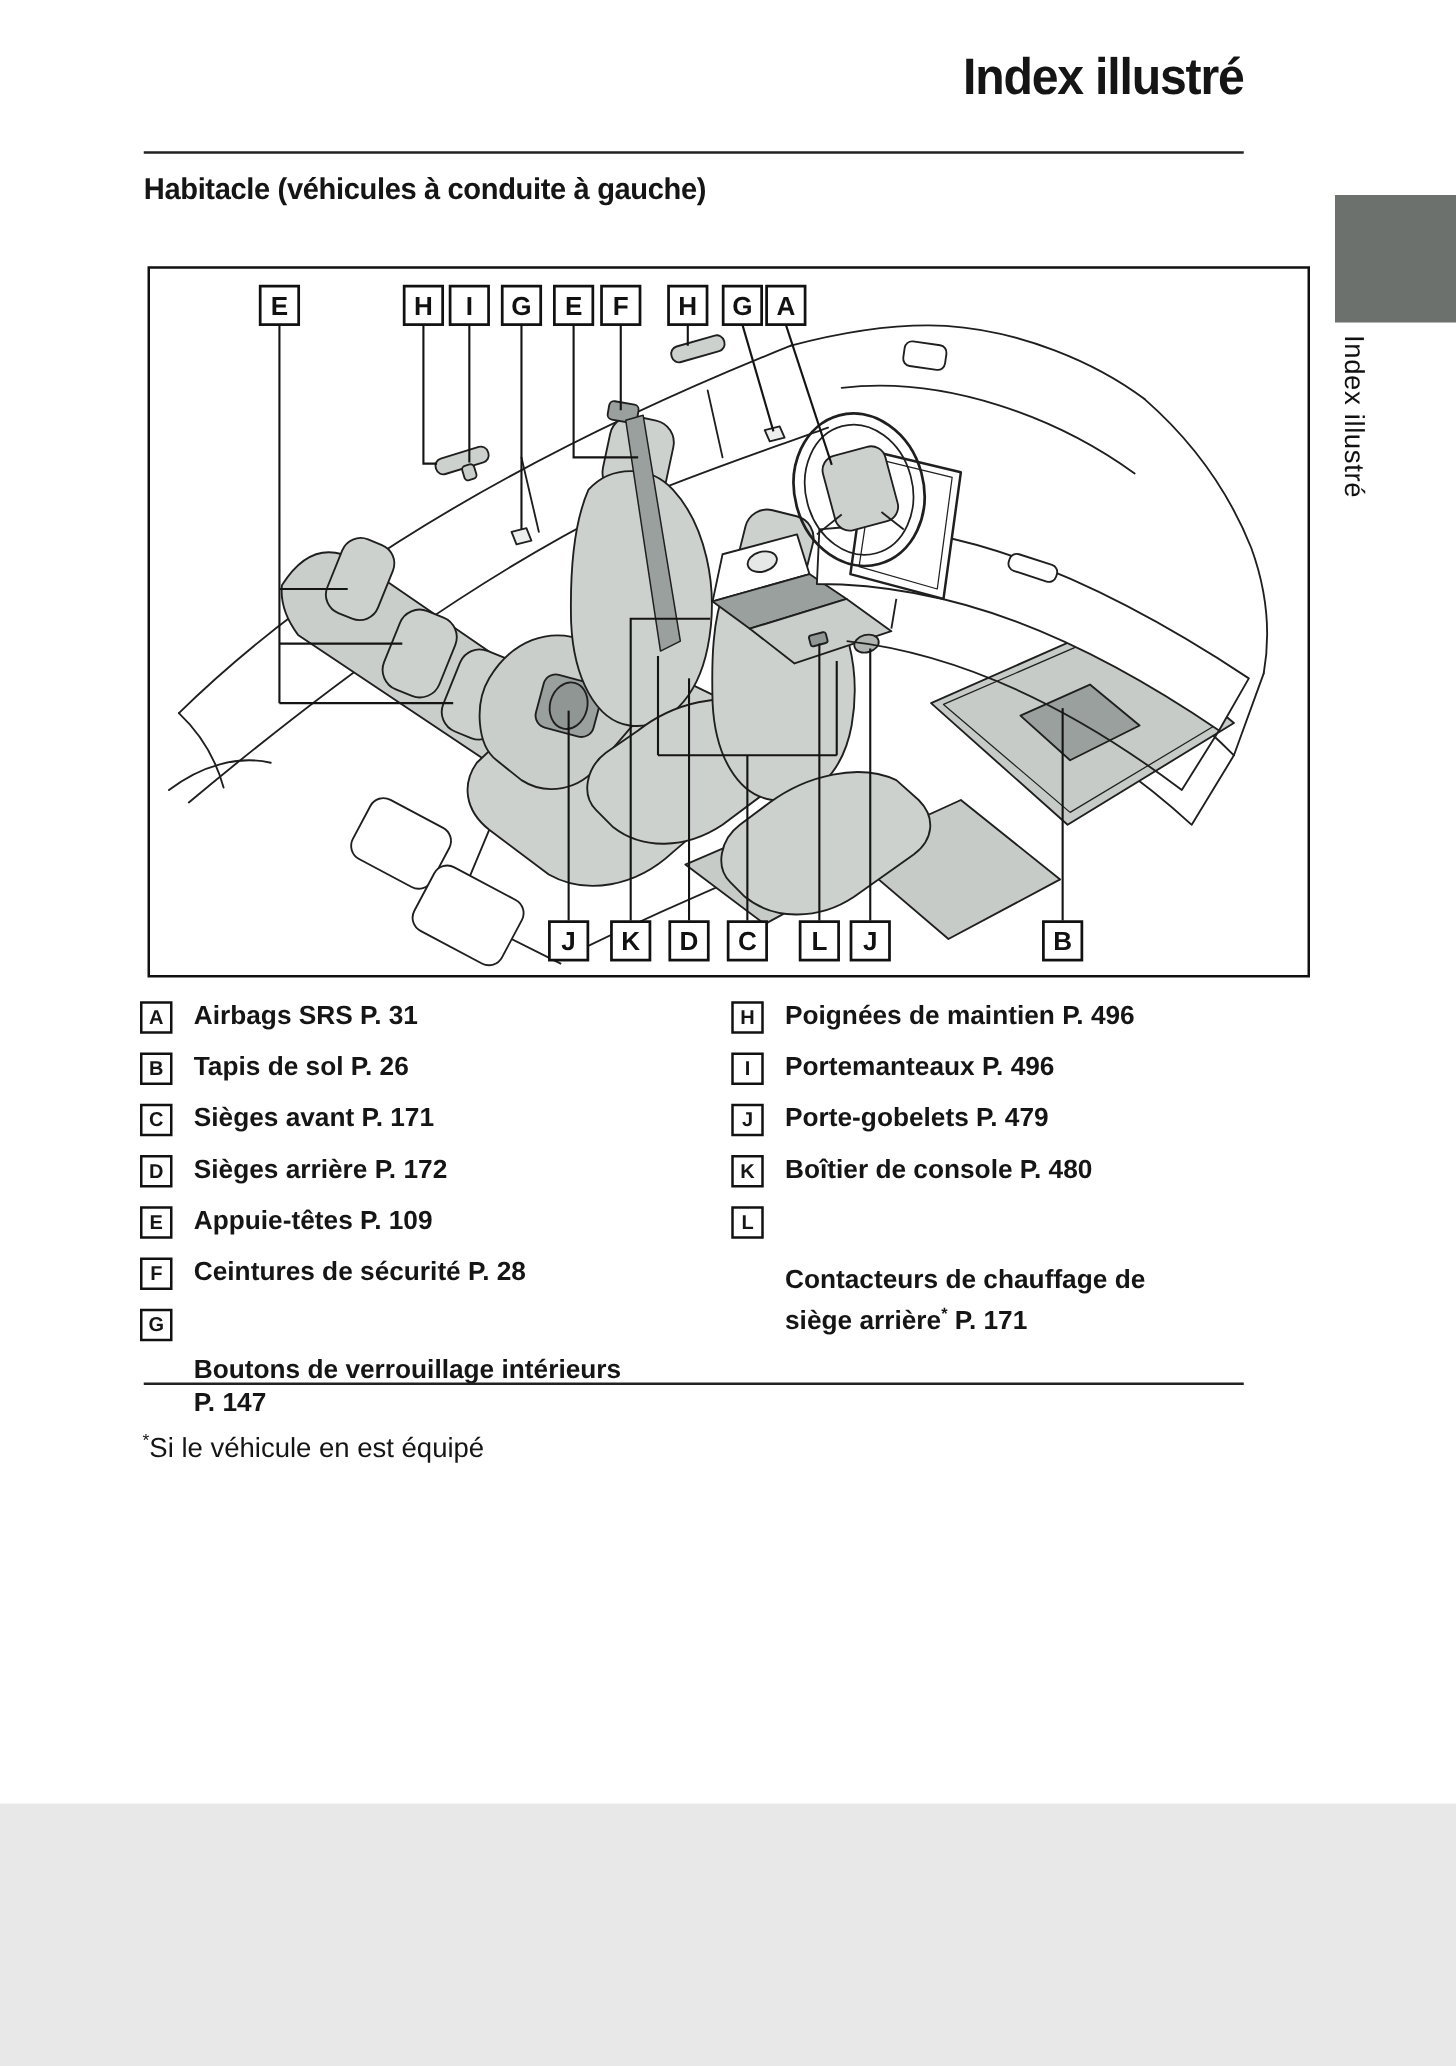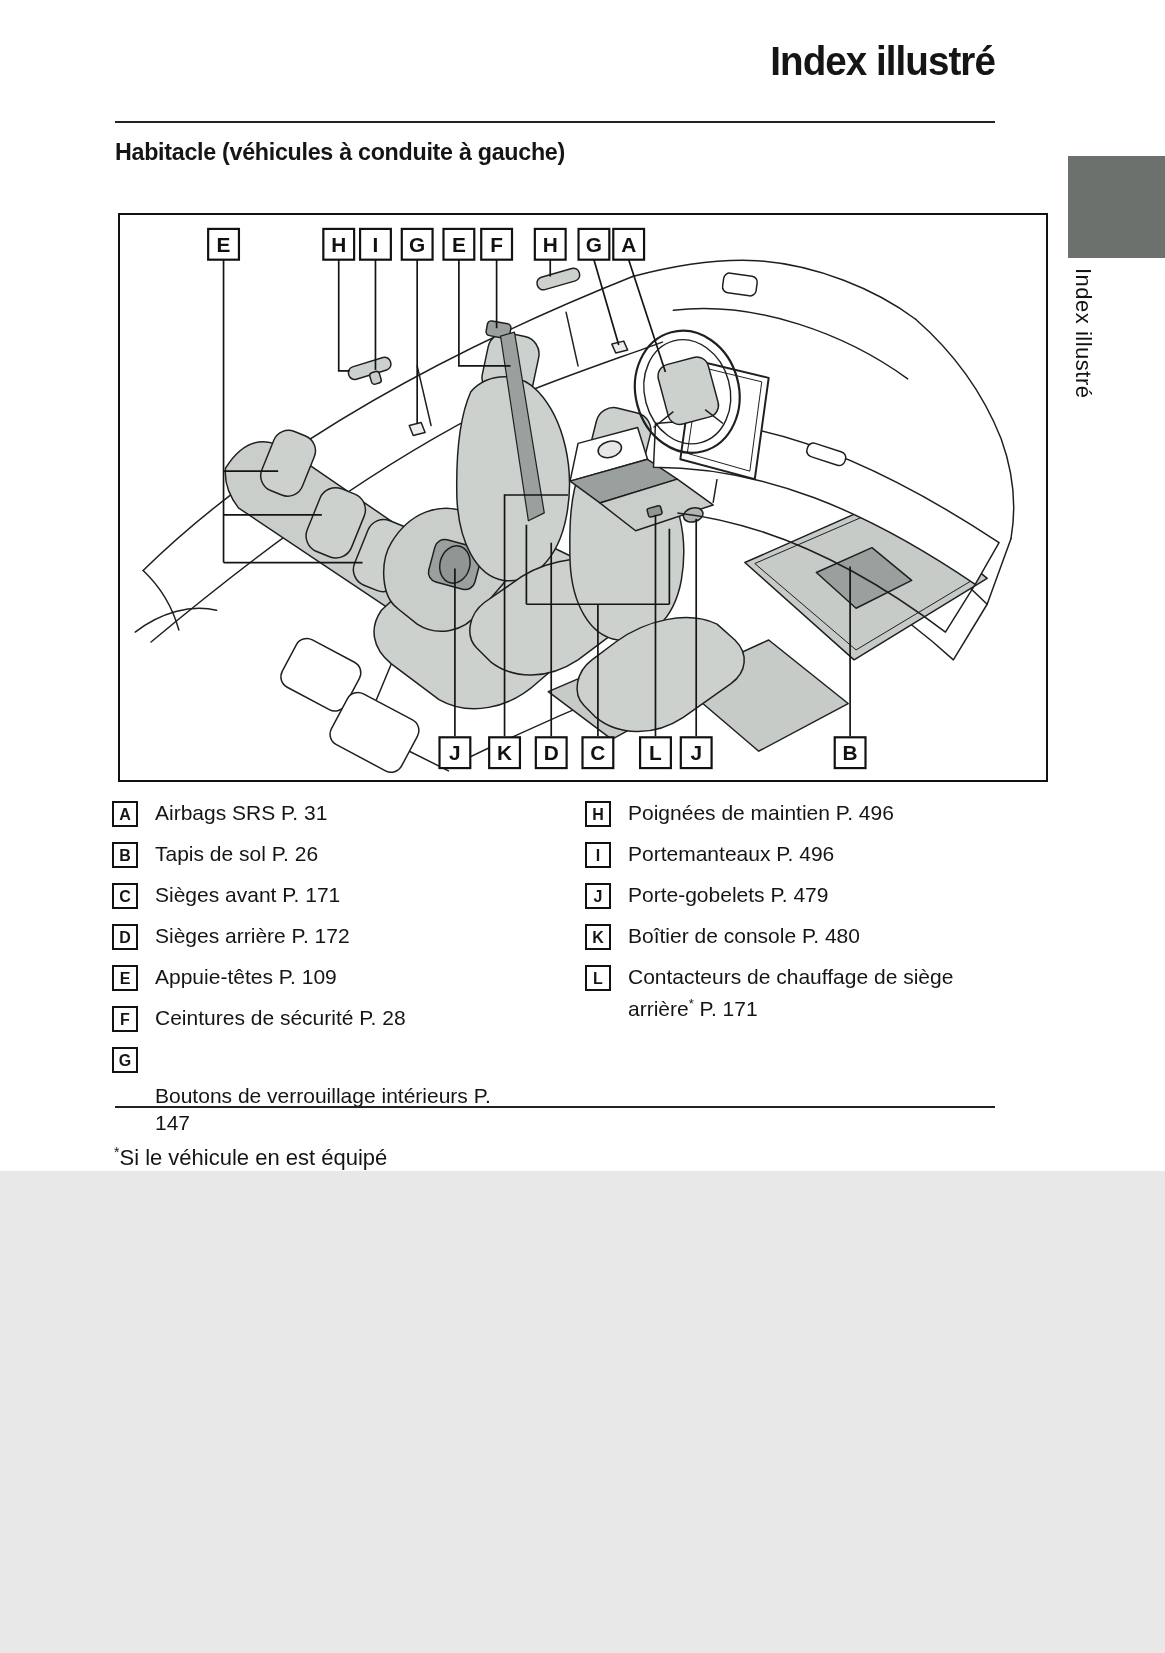--- a/index.html
+++ b/index.html
@@ -1,16 +1,16 @@
 <!DOCTYPE html>
 <html style="--tab: #6d716e; --seat: #ccd1ce; --seat_mid: #c9cecb; --seat_dark: #9aa09d; --mat: #c6cbc8; --line: #1f1f1f;"><head>
 <meta charset="utf-8">
 <style>
   html,body{margin:0;padding:0;background:#e8e8e8;}
-  .page{position:relative;width:1165px;height:1171px;background:#ffffff;
+  .page{position:relative;width:1165px;height:1443px;background:#ffffff;
         font-family:"Liberation Sans",sans-serif;color:#151515;overflow:hidden;}
 
   .title{position:absolute;top:38px;right:170px;font-size:41px;font-weight:bold;
          letter-spacing:-1px;transform:scaleX(.94);transform-origin:100% 50%;white-space:nowrap;}
   .rule{position:absolute;left:115px;width:880px;background:#222;}
   .rule-top{top:121px;height:2px;}
   .rule-bottom{top:1106px;height:2px;}
   .section-heading{position:absolute;left:115px;top:138px;font-size:24px;font-weight:bold;
          letter-spacing:-.3px;transform:scaleX(.97);transform-origin:0 50%;white-space:nowrap;}
 
@@ -22,24 +22,24 @@
            border:2px solid #111;background:#fff;box-sizing:border-box;}
   .diagram svg{display:block;width:100%;height:100%;}
 
   .legend{position:absolute;left:112px;top:799px;width:905px;font-size:21px;line-height:27px;}
   .legend-col{position:absolute;top:0;}
   .legend-col.left{left:0;width:460px;}
   .legend-col.right{left:473px;width:430px;}
   .legend-row{display:flex;align-items:flex-start;margin-bottom:13px;}
   .lbox{flex:0 0 auto;width:22px;height:22px;border:2px solid #111;display:flex;align-items:center;
         justify-content:center;font-size:16px;font-weight:bold;margin:2px 17px 0 0;background:#fff;}
-  .ltext{display:block;}
+  .ltext{display:block;font-weight:bold;}
   .ltext sup{font-size:13px;}
   .w340{max-width:342px;margin-top:37px;}
-  .w338{max-width:340px;}
+  .w338{max-width:340px;margin-top:47px;}
 
   .footnote{position:absolute;left:114px;top:1144px;font-size:22px;}
   .footnote sup{font-size:14px;}
   .page-number{position:absolute;right:118px;top:1580px;font-size:19px;font-weight:bold;}
   .f-seat{fill:var(--seat);}
   .f-mid{fill:var(--seat_mid);}
   .f-dark{fill:var(--seat_dark);}
   .f-mat{fill:var(--mat);}
 </style>
 </head>

